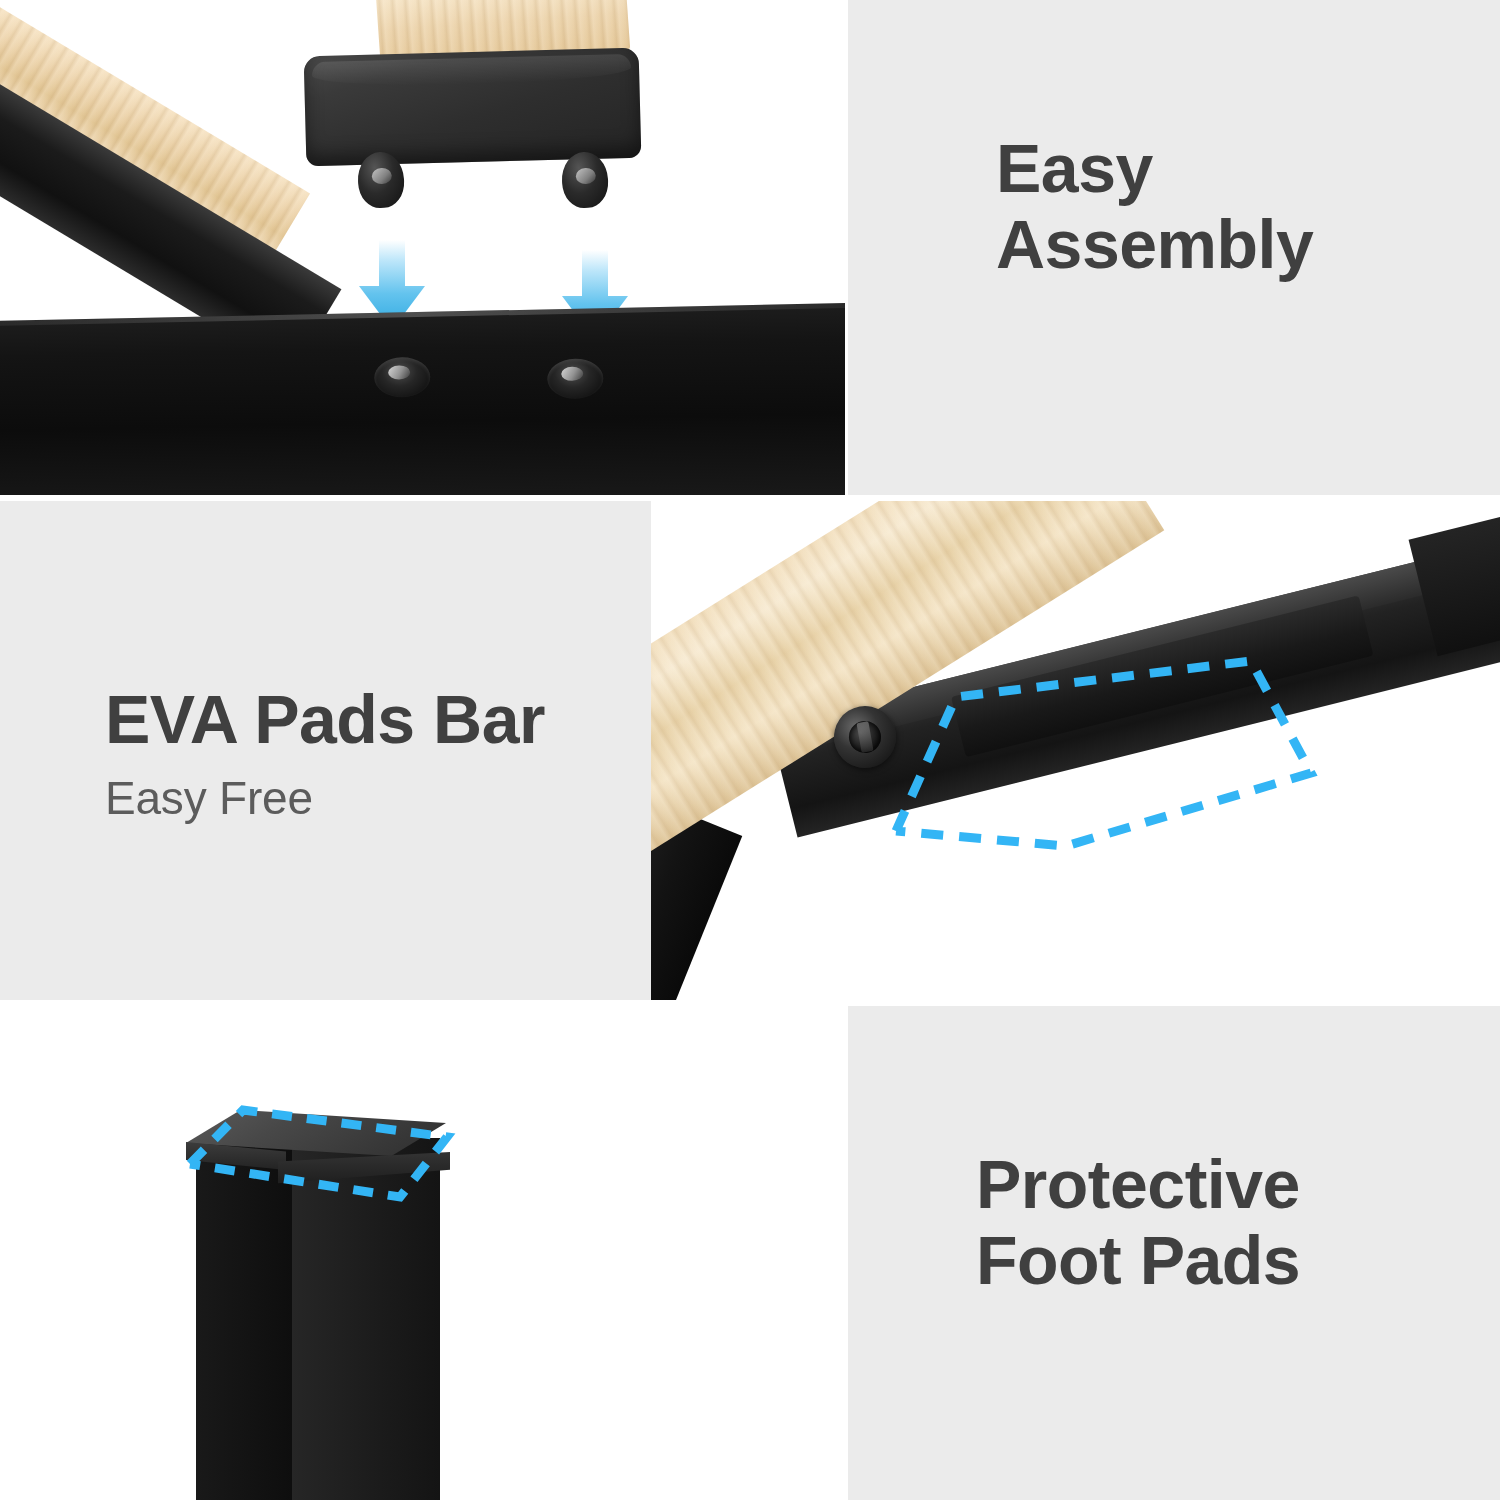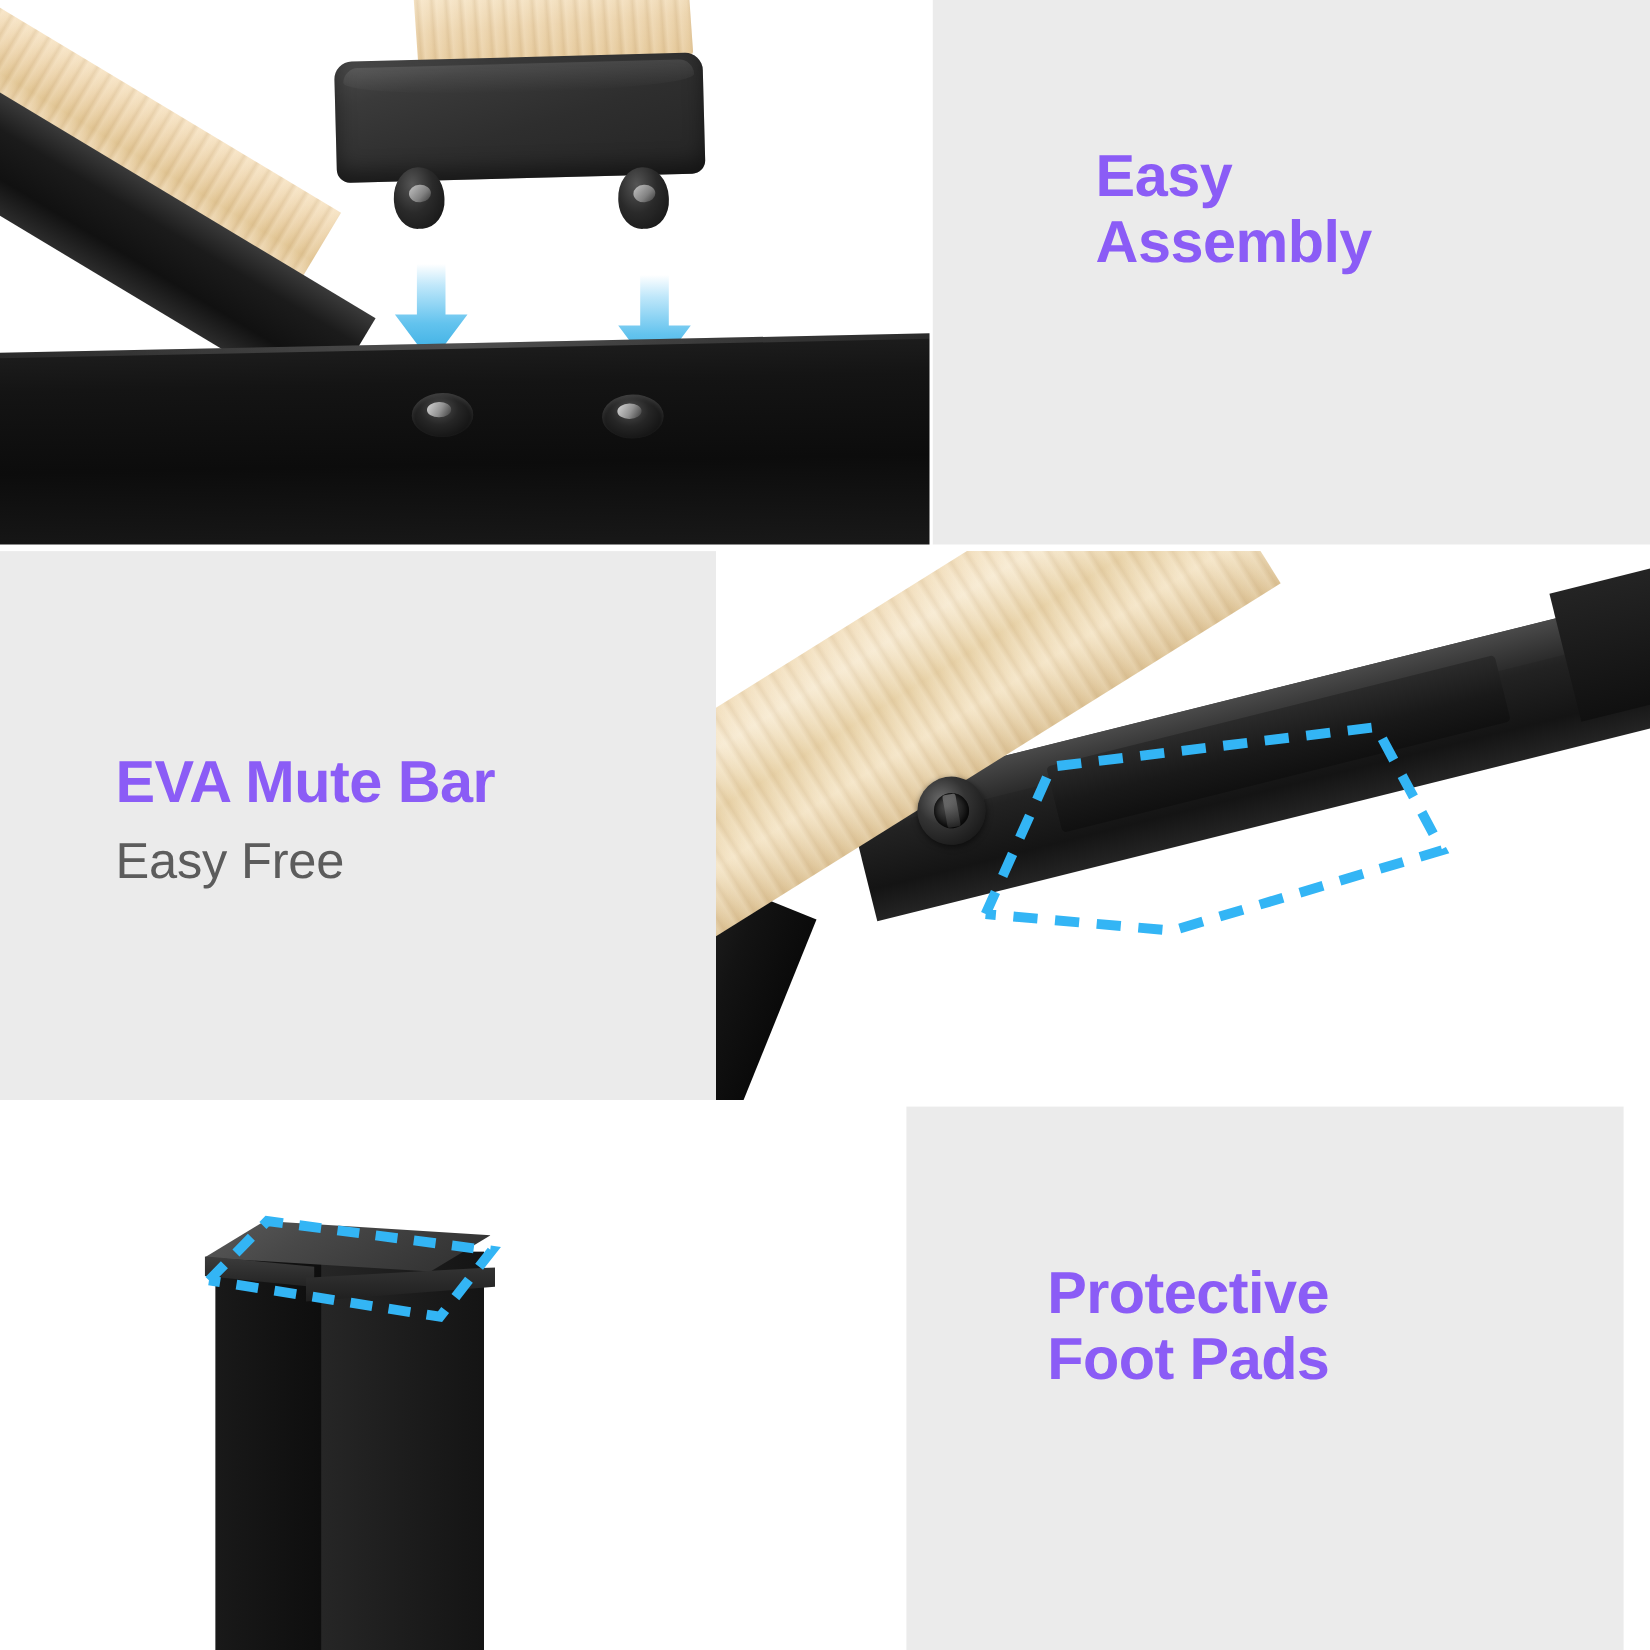--- a/index.html
+++ b/index.html
@@ -16,23 +16,23 @@
   }
 
   
   .panel { position:absolute; overflow:hidden; }
   .text-panel { background:#ebebeb; }
   .photo-panel { background:#ffffff; }
 
   
   .tblock { position:absolute; }
   .heading {
-    color:#8b5cf6;
+    color:#404040;
     font-weight:bold;
-    font-size:54px;
+    font-size:68px;
     line-height:1.12;
     letter-spacing:-0.5px;
     white-space:pre-line;
   }
   .subheading {
     color:#5c5c5c;
     font-weight:normal;
     font-size:46px;
     line-height:1.2;
     margin-top:14px;
@@ -268,21 +268,21 @@
   .footpad .rim-r {
     position:absolute; left:92px; top:42px; width:172px; height:34px;
     background:linear-gradient(180deg,#333333,#1d1d1d);
     clip-path:polygon(0% 28%, 100% 0%, 100% 52%, 0% 92%);
   }
   .dash-poly-r3 { position:absolute; left:0; top:0; width:100%; height:100%; }
 
   
   #row1-text { left:848px; top:0;    width:652px; height:495px; }
   #row2-text { left:0;    top:501px; width:651px; height:499px; }
-  #row3-text { left:824px; top:1006px; width:652px; height:494px;padding-left:10px; }
+  #row3-text { left:848px; top:1006px; width:652px; height:494px;padding-left:10px; }
 
   #row1-text .tblock { left:148px; top:130px; }
   #row2-text .tblock { left:105px; top:180px; }
   #row3-text .tblock { left:128px; top:140px; }
 </style>
 </head>
 <body>
 
 <div class="board">
 
@@ -343,21 +343,21 @@
 
   <div class="panel text-panel" id="row1-text">
     <div class="tblock">
       <div class="heading">Easy
 Assembly</div>
     </div>
   </div>
 
   <div class="panel text-panel" id="row2-text">
     <div class="tblock">
-      <div class="heading">EVA Mute Bar</div>
+      <div class="heading">EVA Pads Bar</div>
       <div class="subheading">Easy Free</div>
     </div>
   </div>
 
   <div class="panel photo-panel" id="row2-photo">
 
     <div class="r2-rail-left"></div>
     <div class="r2-rail-mid"></div>
 
     <div class="r2-cross">

